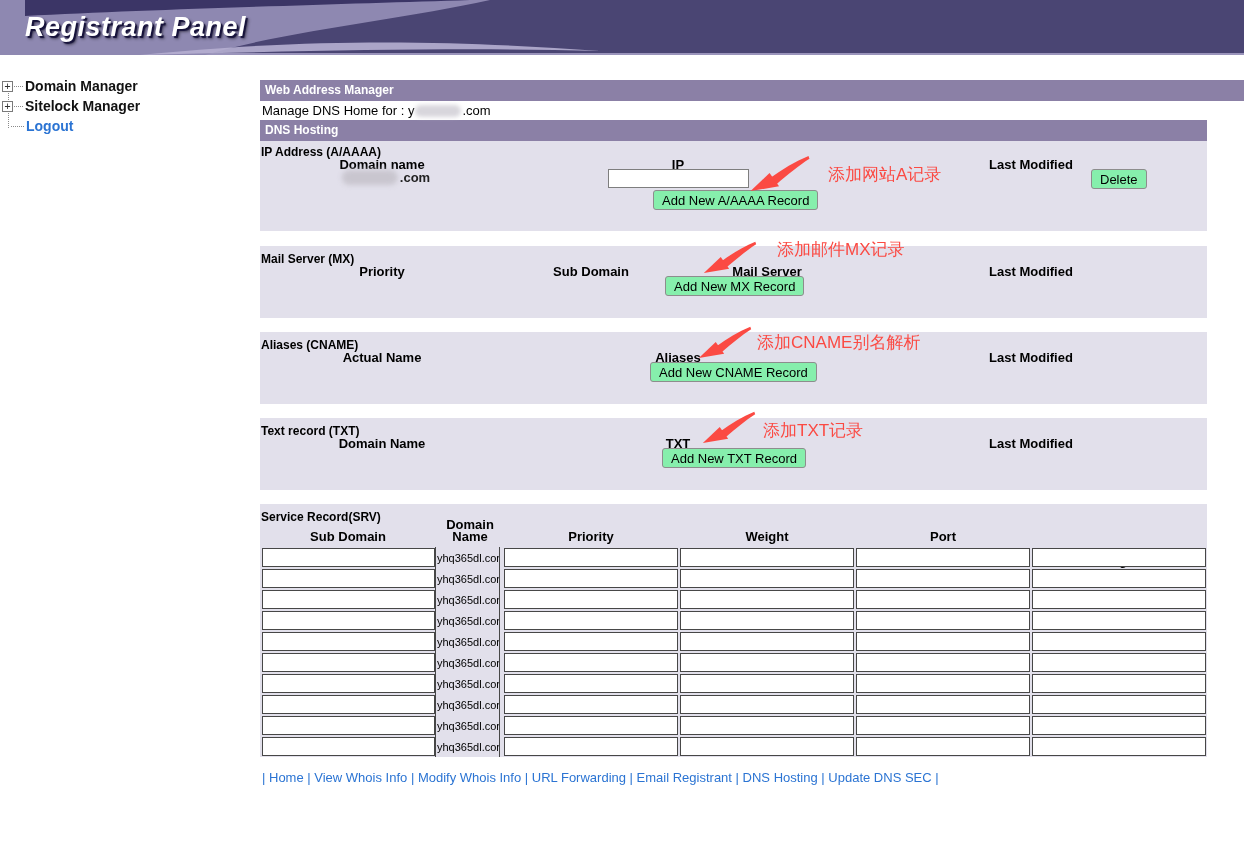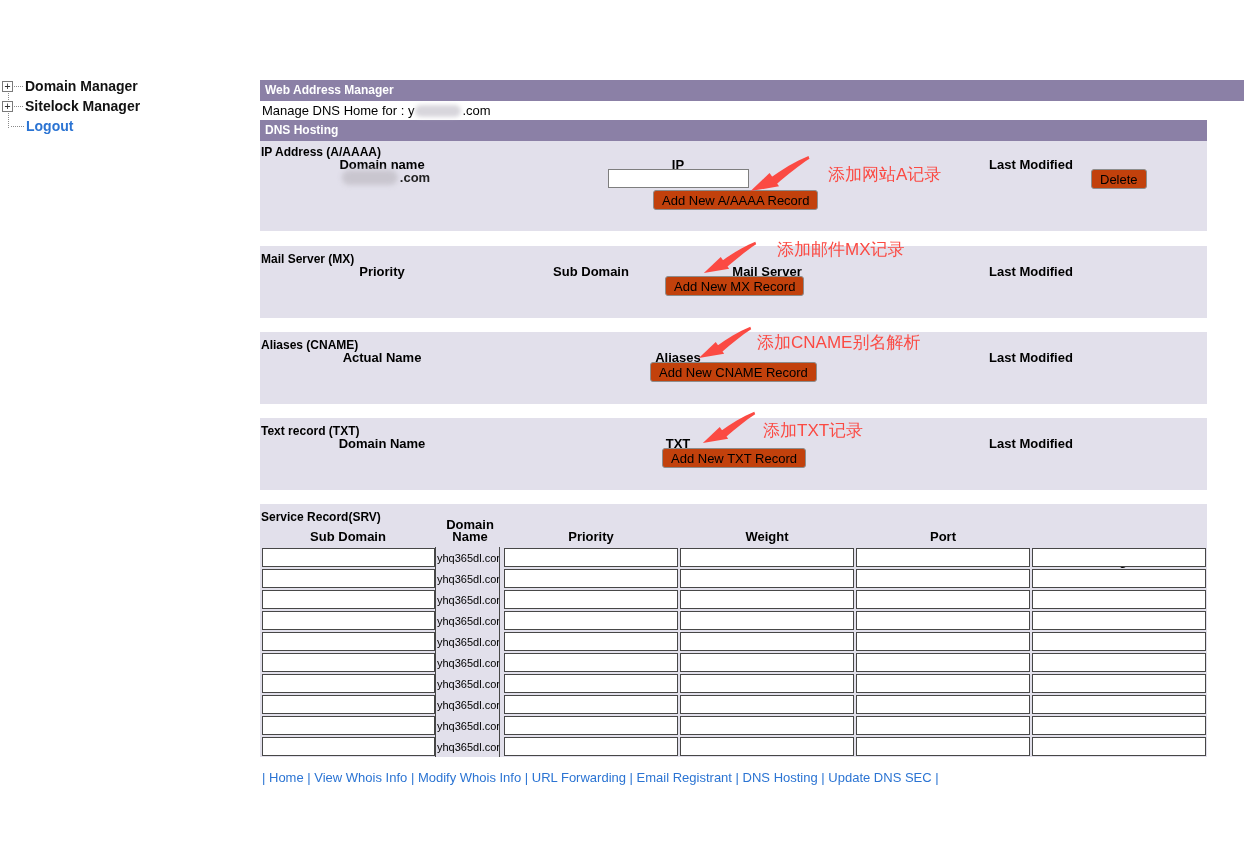--- a/index.html
+++ b/index.html
@@ -38,21 +38,21 @@
   .section { position:relative; width:947px; background:#e2e0eb; }
   .s1 { height:90px; margin-bottom:15px; }
   .s2,.s3,.s4 { height:72px; margin-bottom:14px; }
   .s5 { height:253px; }
 
   .sec-title { position:absolute; font-size:12px; font-weight:bold; color:#000; white-space:nowrap; }
   .col-hdr { position:absolute; transform:translateX(-50%); font-size:13px; font-weight:bold;
              color:#000; white-space:nowrap; text-align:center; }
   .col-hdr.wrap { white-space:normal; width:60px; line-height:12px; }
 
-  .btn { position:absolute; height:20px; background:#c2410c; border:1px solid #8d8d8d;
+  .btn { position:absolute; height:20px; background:#86efac; border:1px solid #8d8d8d;
          border-radius:3px; font-family:"Liberation Sans",sans-serif; font-size:13px;
          color:#000; padding:0 8px; cursor:pointer; }
   .btn.bold { font-weight:bold; }
 
   .txt-input { position:absolute; height:19px; border:1px solid #7e7e7e; background:#fff;
                font-size:12px; padding:0 3px; }
 
   .blur-wrap { position:absolute; transform:translateX(-50%); display:flex; align-items:center;
                font-size:13px; font-weight:bold; color:#222; }
   .blur-pill { display:inline-block; background:#c9c6cf; border-radius:8px; filter:blur(2.5px); }
@@ -77,20 +77,28 @@
   .submit-bar .btn { position:static; }
 
   .footer { margin-top:13px; padding-left:2px; font-size:13px; color:#2b74d3; }
   .footer a { color:#2b74d3; text-decoration:none; cursor:pointer; }
 </style>
 </head>
 <body>
 
 <div class="page">
 
+  <div class="banner">
+    <svg width="1244" height="55" viewBox="0 0 1244 55">
+      <path d="M490,0 C400,20 290,30 205,55 L0,55 L0,0 Z" fill="#8e88b1"></path>
+      <path d="M25,0 L470,0 C350,4 160,9 25,16 Z" fill="#3b3566"></path>
+      <path d="M140,55 C330,36 470,42 600,51 C460,47 300,51 140,55 Z" fill="#b6afd1" opacity="0.9"></path>
+    </svg>
+    <div class="banner-title">Registrant Panel</div>
+  </div>
 
   <div class="sidebar">
     <div class="tree-vline"></div>
     <div class="tree-item" style="top:1px;">
       <span class="plusbox">+</span>
       <span class="tree-dots"></span>
       <span class="tree-label">Domain Manager</span>
     </div>
     <div class="tree-item" style="top:21px;">
       <span class="plusbox">+</span>

